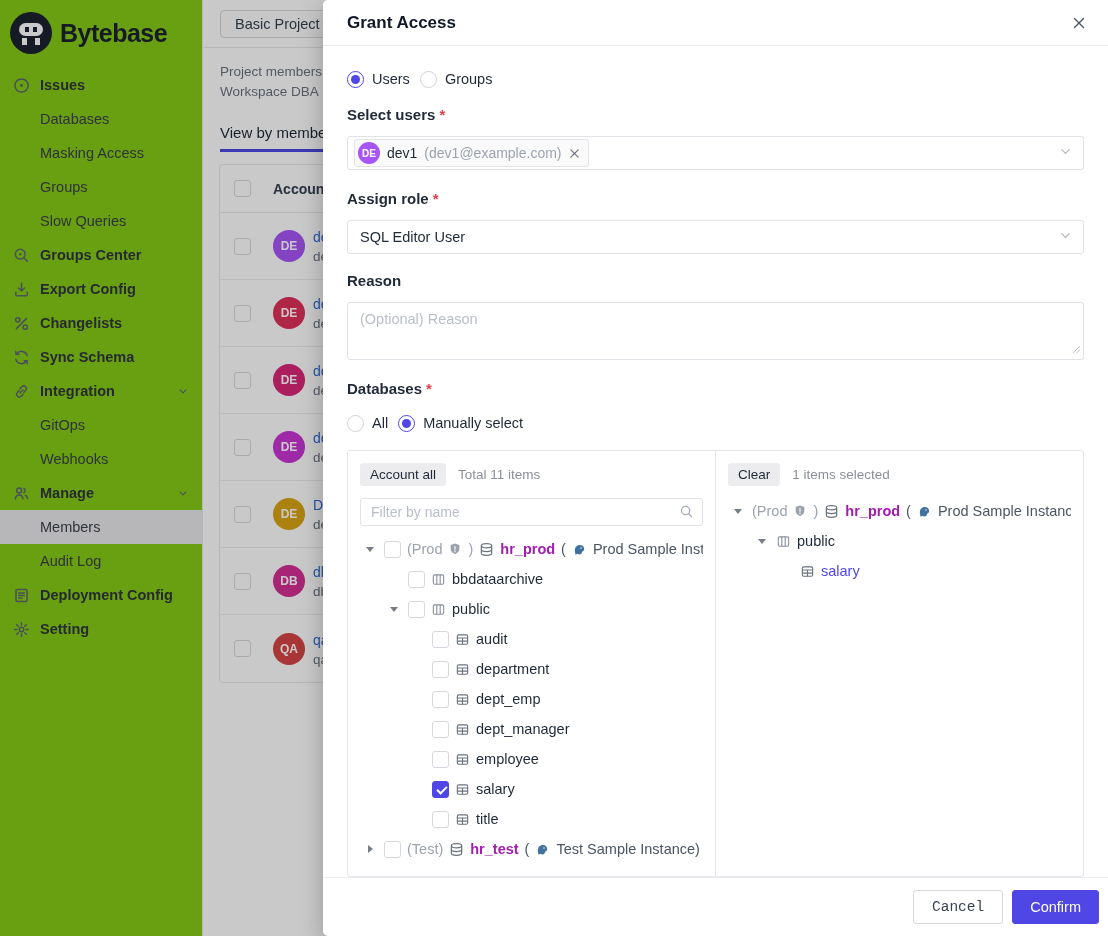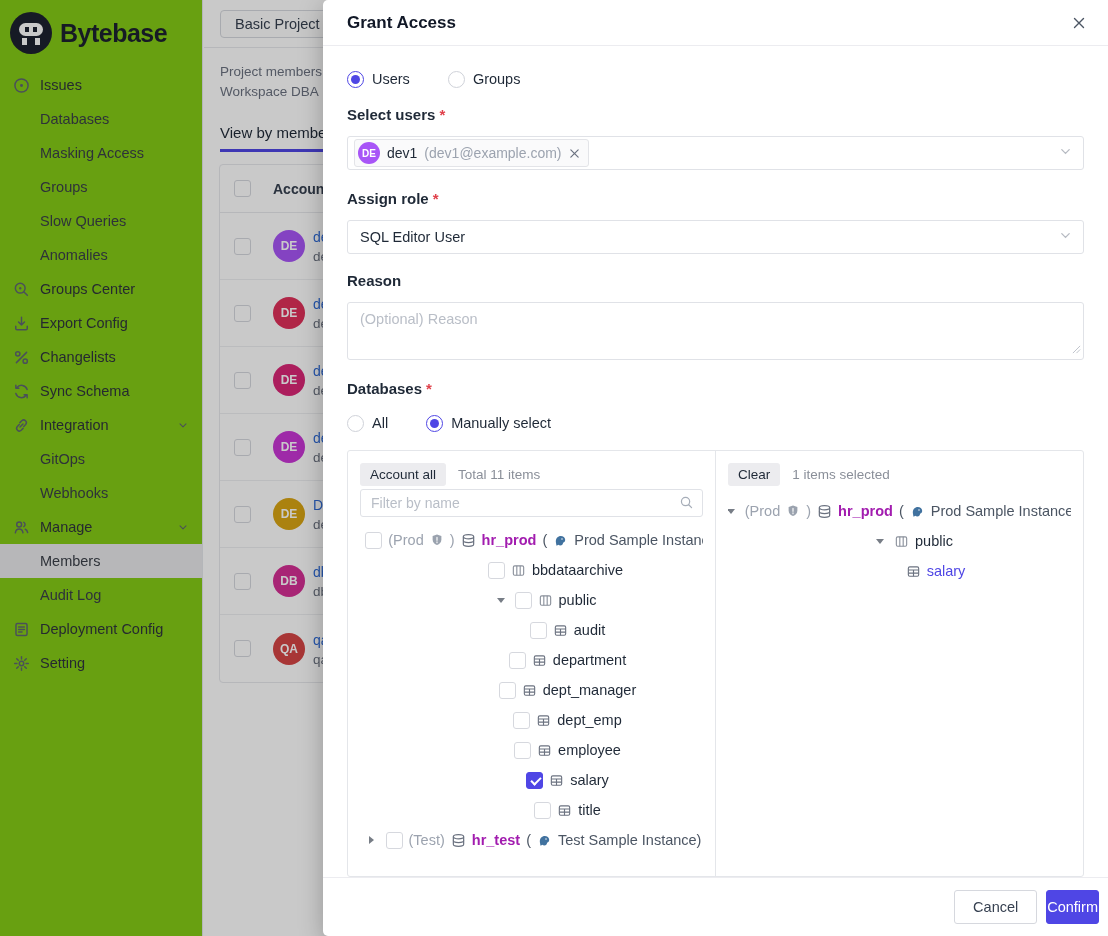--- a/index.html
+++ b/index.html
@@ -16,21 +16,21 @@
   .logo { display:flex; align-items:center; gap:8px; padding:4px 12px 14px 10px; }
   .logo-mark { width:42px; height:42px; border-radius:50%; background:#1d2130; position:relative; flex:0 0 auto; }
   .logo-mark .visor { position:absolute; left:9px; top:11px; width:24px; height:13px; background:#fff; border-radius:7px; }
   .logo-mark .eye { position:absolute; top:15px; width:4px; height:5px; background:#1d2130; }
   .logo-mark .e1 { left:15px; } .logo-mark .e2 { left:23px; }
   .logo-mark .leg { position:absolute; top:26px; width:5px; height:7px; background:#fff; }
   .logo-mark .l1 { left:12px; } .logo-mark .l2 { left:25px; }
   .logo-text { font-size:25px; font-weight:800; color:#1d2130; letter-spacing:-0.5px; }
   .s-item { display:flex; align-items:center; gap:10px; height:34px; padding:0 12px; cursor:pointer; font-size:14.5px; color:#30353d; }
   .s-item .s-ic { width:18px; height:18px; flex:0 0 auto; display:flex; align-items:center; justify-content:center; }
-  .s-item .s-lb { flex:1; font-weight:400; }
+  .s-item .s-lb { flex:1; font-weight:700; }
   .s-item.s-sub { padding-left:40px; font-weight:400; }
   .s-item.s-sub .s-lb { font-weight:400; color:#3b4049; }
   .s-item.active { background:#e9e9eb; }
   .s-chev { width:14px; height:14px; display:flex; align-items:center; justify-content:center; }
   svg.sic { stroke:#5f6672; fill:none; stroke-width:1.4; stroke-linecap:round; stroke-linejoin:round; }
 
   
   .main { position:absolute; left:204px; top:0; right:0; height:936px; background:#fff; }
   .topbar { height:48px; border-bottom:1px solid #e7e8ec; display:flex; align-items:center; padding:0 16px; }
   .proj-chip { border:1px solid #d6d8de; border-radius:4px; padding:5px 14px; font-size:14.5px; color:#374151; background:#fdfdfd; }
@@ -54,21 +54,21 @@
   .bg-sub { font-size:13.5px; color:#6b7280; margin-top:3px; }
 
   
   .modal { position:absolute; left:323px; top:0; width:785px; height:936px; background:#fff; z-index:20;
     border-radius:5px 0 0 5px; box-shadow:0 6px 24px rgba(0,0,0,0.25); display:flex; flex-direction:column; }
   .m-header { height:46px; display:flex; align-items:center; justify-content:space-between;
     padding:0 18px 0 24px; border-bottom:1px solid #ececf0; flex:0 0 auto; }
   .m-title { font-size:17px; font-weight:600; color:#111827; }
   .m-close { width:22px; height:22px; display:flex; align-items:center; justify-content:center; cursor:pointer; }
   .m-body { flex:1; min-height:0; padding:12px 24px 0 24px; display:flex; flex-direction:column; }
-  .radio-row { display:flex; align-items:center; gap:38px; margin-top:10px; height:22px; }
+  .radio-row { display:flex; align-items:center; gap:10px; margin-top:10px; height:22px; }
   .radio-opt { display:flex; align-items:center; gap:8px; font-size:14.5px; color:#1f2937; cursor:pointer; }
   .radio { width:17px; height:17px; border-radius:50%; border:1.5px solid #cfd2d9; background:#fff; position:relative; flex:0 0 auto; }
   .radio.on { border-color:#4f46e5; }
   .radio.on::after { content:""; position:absolute; left:50%; top:50%; width:9px; height:9px; margin:-4.5px 0 0 -4.5px;
     border-radius:50%; background:#4f46e5; }
   .f-label { margin-top:16px; font-size:15px; font-weight:600; color:#1f2937; height:22px; }
   .f-label .req { color:#e0414b; margin-left:4px; }
   .sel { position:relative; margin-top:8px; height:34px; border:1px solid #e0e2e7; border-radius:3px;
     background:#fff; display:flex; align-items:center; padding:0 30px 0 6px; }
   .sel .sel-text { font-size:14.5px; color:#1f2937; padding-left:6px; }
@@ -87,43 +87,43 @@
   .ta-grip { position:absolute; right:3px; bottom:6px; }
 
   
   .panel { margin-top:16px; flex:1; min-height:0; border:1px solid #e4e6ea; border-radius:3px; display:flex; }
   .pcol { flex:1; min-width:0; display:flex; flex-direction:column; padding:12px; }
   .pcol.left { border-right:1px solid #e4e6ea; }
   .p-head { display:flex; align-items:center; gap:12px; flex:0 0 auto; }
   .chip-btn { background:#ececef; border:none; border-radius:3px; padding:4px 10px; font-size:13.5px;
     color:#1f2937; font-family:"Liberation Sans", sans-serif; cursor:pointer; }
   .p-count { font-size:13.5px; color:#8a8f99; }
-  .filter { position:relative; margin-top:3px; flex:0 0 auto; }
+  .filter { position:relative; margin-top:12px; flex:0 0 auto; }
   .filter input { width:100%; height:28px; border:1px solid #e0e2e7; border-radius:3px; padding:0 30px 0 10px;
     font-size:14px; font-family:"Liberation Sans", sans-serif; color:#1f2937; outline:none; }
   .filter input::placeholder { color:#b9bec7; }
   .filter .f-ic { position:absolute; right:9px; top:6px; }
   .tree { margin-top:8px; overflow:auto; flex:1; }
-  .trow { display:flex; align-items:center; height:30px; gap:6px; font-size:14.5px; color:#1f2937; white-space:nowrap; cursor:pointer;justify-content:center; }
+  .trow { display:flex; align-items:center; height:30px; gap:6px; font-size:14.5px; color:#1f2937; white-space:nowrap; cursor:pointer; }
   .lvl0 { padding-left:2px; } .lvl1 { padding-left:26px; } .lvl2 { padding-left:50px; }
   .caret-slot { width:16px; height:16px; flex:0 0 auto; display:flex; align-items:center; justify-content:center; }
   .car-d { width:0; height:0; border-left:4.5px solid transparent; border-right:4.5px solid transparent; border-top:5.5px solid #777d86; }
   .car-r { width:0; height:0; border-top:4.5px solid transparent; border-bottom:4.5px solid transparent; border-left:5.5px solid #777d86; }
   .dim { color:#9ca3af; }
   .tname { font-weight:600; color:#a21caf; }
   .inst { color:#4b5563; }
   .t-ic { flex:0 0 auto; display:flex; align-items:center; }
   .sel-table { color:#4f46e5; font-weight:500; }
 
   
   .m-footer { flex:0 0 auto; height:59px; border-top:1px solid #ececf0; display:flex; align-items:center;
     justify-content:flex-end; gap:9px; padding:0 9px 0 24px; }
   .btn { height:34px; border-radius:3px; font-size:14.5px; font-family:"Liberation Sans", sans-serif; cursor:pointer; }
-  .btn.cancel { background:#fff; border:1px solid #d6d8de; color:#374151; padding:0 18px; }
-  .btn.confirm { background:#4f46e5; border:1px solid #4f46e5; color:#fff; padding:0 0; }
+  .btn.cancel { background:#fff; border:1px solid #d6d8de; color:#374151; padding:0 18px;font-family:Liberation Mono, monospace; }
+  .btn.confirm { background:#4f46e5; border:1px solid #4f46e5; color:#fff; padding:0 17px; }
 </style>
 </head>
 <body>
 
 <div class="app">
 
   <div class="sidebar">
     <div class="logo">
       <span class="logo-mark">
         <span class="visor"></span>
@@ -148,23 +148,20 @@
         <span class="s-lb">Databases</span>
       </div>
     <div class="s-item s-sub">
         <span class="s-lb">Masking Access</span>
       </div>
     <div class="s-item s-sub">
         <span class="s-lb">Groups</span>
       </div>
     <div class="s-item s-sub">
         <span class="s-lb">Slow Queries</span>
-      </div>
-    <div class="s-item s-sub">
-        <span class="s-lb">Anomalies</span>
       </div>
     <div class="s-item">
       <span class="s-ic">
           <svg class="sic" width="17" height="17" viewBox="0 0 16 16">
             <circle cx="6.8" cy="6.8" r="4.6"></circle>
             <path d="M10.3 10.3l3.2 3.2"></path>
             <circle cx="6.8" cy="6.8" r="1.1" fill="#5f6672" stroke="none"></circle>
           </svg>
         </span>
       <span class="s-lb">Groups Center</span>
@@ -491,32 +488,32 @@
             </div>
             <div class="trow lvl2">
               <span class="caret-slot"></span>
                 <span class="cb"></span>
               <span class="t-ic">
                   <svg width="15" height="15" viewBox="0 0 16 16" fill="none" stroke="#6b7280" stroke-width="1.2">
                     <rect x="2.5" y="3" width="11" height="10" rx="1.5"></rect>
                     <path d="M2.5 6.4h11M8 6.4V13M2.5 9.7h11"></path>
                   </svg>
                 </span>
+              <span>dept_emp</span>
+            </div>
+            <div class="trow lvl2">
+              <span class="caret-slot"></span>
+                <span class="cb"></span>
+              <span class="t-ic">
+                  <svg width="15" height="15" viewBox="0 0 16 16" fill="none" stroke="#6b7280" stroke-width="1.2">
+                    <rect x="2.5" y="3" width="11" height="10" rx="1.5"></rect>
+                    <path d="M2.5 6.4h11M8 6.4V13M2.5 9.7h11"></path>
+                  </svg>
+                </span>
               <span>dept_manager</span>
-            </div>
-            <div class="trow lvl2">
-              <span class="caret-slot"></span>
-                <span class="cb"></span>
-              <span class="t-ic">
-                  <svg width="15" height="15" viewBox="0 0 16 16" fill="none" stroke="#6b7280" stroke-width="1.2">
-                    <rect x="2.5" y="3" width="11" height="10" rx="1.5"></rect>
-                    <path d="M2.5 6.4h11M8 6.4V13M2.5 9.7h11"></path>
-                  </svg>
-                </span>
-              <span>dept_emp</span>
             </div>
             <div class="trow lvl2">
               <span class="caret-slot"></span>
                 <span class="cb"></span>
               <span class="t-ic">
                   <svg width="15" height="15" viewBox="0 0 16 16" fill="none" stroke="#6b7280" stroke-width="1.2">
                     <rect x="2.5" y="3" width="11" height="10" rx="1.5"></rect>
                     <path d="M2.5 6.4h11M8 6.4V13M2.5 9.7h11"></path>
                   </svg>
                 </span>

